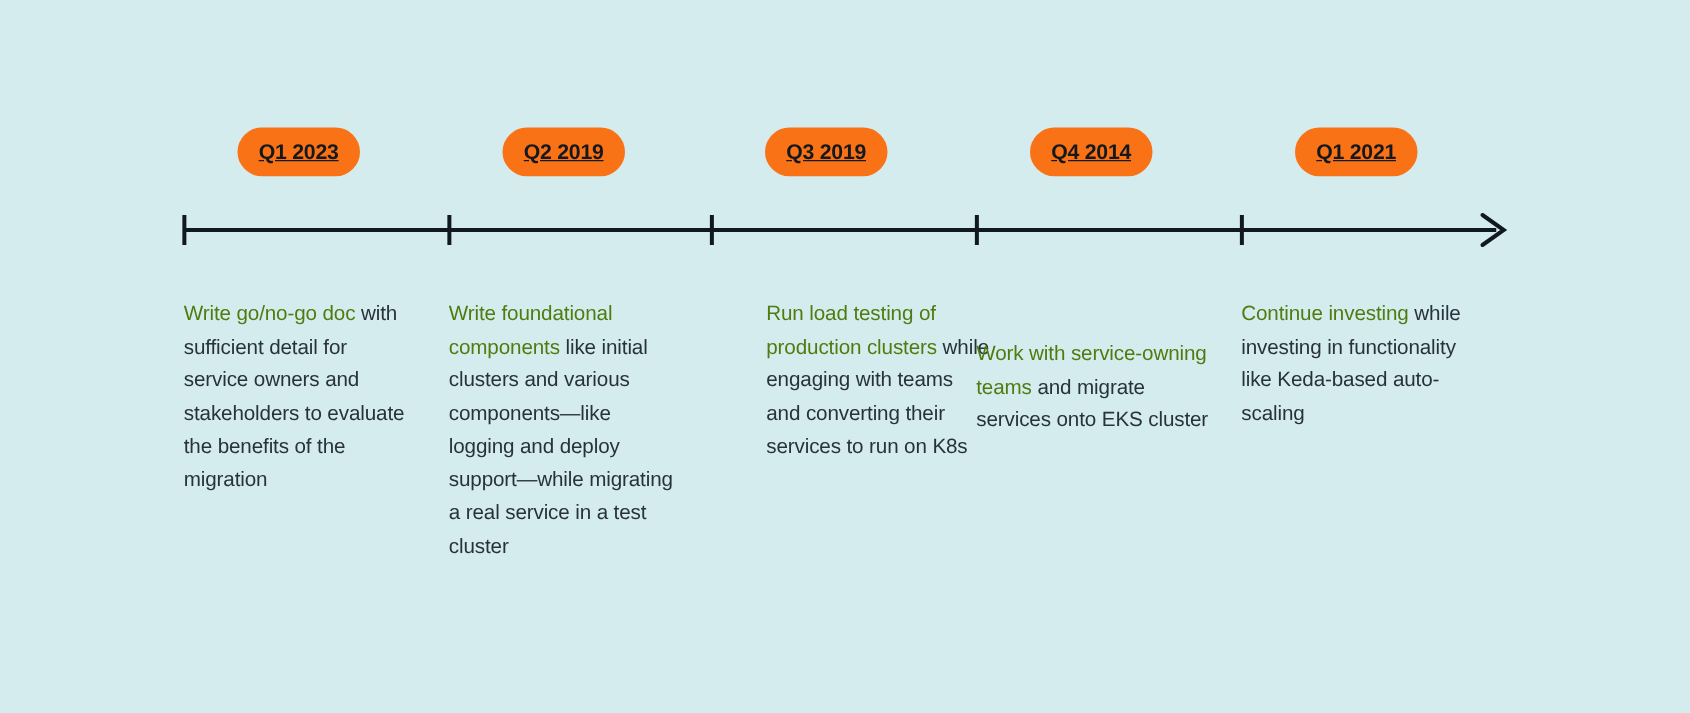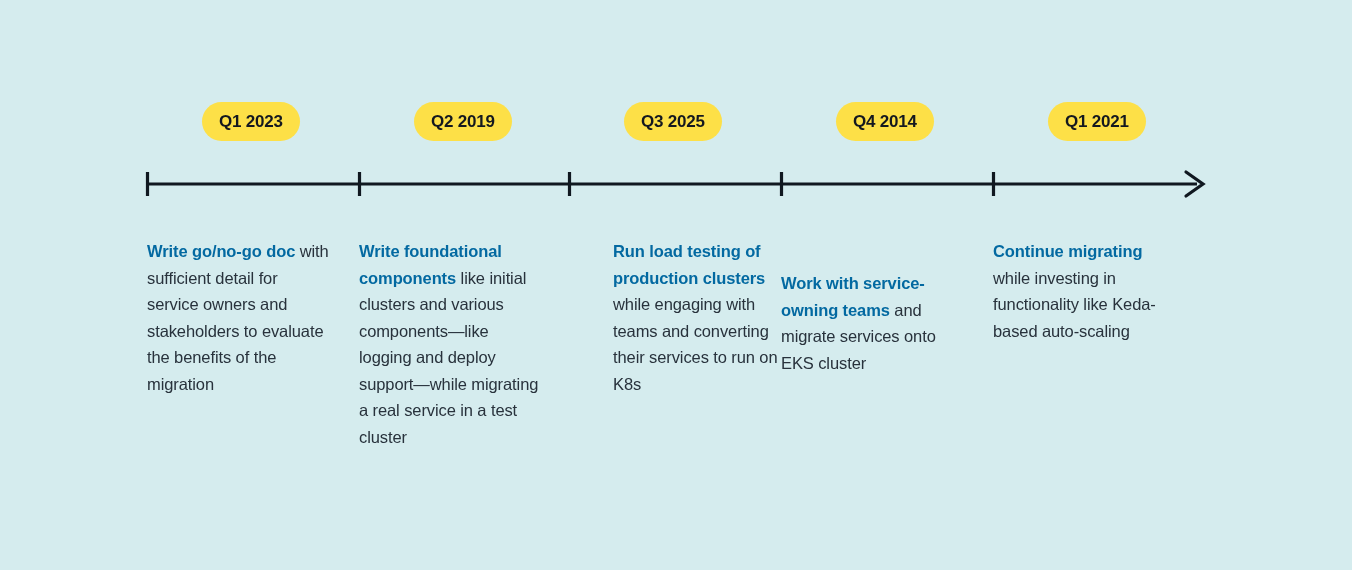--- a/index.html
+++ b/index.html
@@ -34,51 +34,52 @@
   
   .milestone-col {
     position: absolute;
     top: 0;
     width: 200px;
   }
 
   .quarter-pill {
     position: absolute;
     top: 102px;
-    left: 55px;
+    left: 43px;
     display: inline-flex;
     align-items: center;
     justify-content: center;
     height: 39px;
     padding: 0 17px;
     border-radius: 20px;
-    background: #fde047;
+    background: #f97316;
     color: #14181f;
     font-size: 17px;
     font-weight: 700;
     letter-spacing: -0.2px;
     white-space: nowrap;
     box-sizing: border-box;
+    text-decoration: underline;
   }
 
   
   .milestone-desc {
     position: absolute;
     top: 238px;
     left: 0;
     width: 185px;
     font-size: 16.5px;
     line-height: 26.5px;
     color: #28323c;
     letter-spacing: -0.1px;
   }
 
   .milestone-desc .lead {
-    font-weight: 700;
-    color: #0369a1;
+    font-weight: 400;
+    color: #4d7c0f;
   }
 
   
   #col-0 { left: 147px; }
   #col-1 { left: 359px; }
   #col-2 { left: 569px; }
   #col-3 { left: 781px; }
   #col-4 { left: 993px; }
 
   #col-2 .milestone-desc { width: 180px; margin-left: 44px; }
@@ -107,27 +108,27 @@
     <div class="quarter-pill">Q1 2023</div>
     <div class="milestone-desc"><span class="lead">Write go/no-go doc</span><span> with sufficient detail for service owners and stakeholders to evaluate the benefits of the migration</span></div>
   </div>
 
   <div class="milestone-col" id="col-1">
     <div class="quarter-pill">Q2 2019</div>
     <div class="milestone-desc"><span class="lead">Write foundational components</span><span> like initial clusters and various components—like logging and deploy support—while migrating a real service in a test cluster</span></div>
   </div>
 
   <div class="milestone-col" id="col-2">
-    <div class="quarter-pill">Q3 2025</div>
+    <div class="quarter-pill">Q3 2019</div>
     <div class="milestone-desc"><span class="lead">Run load testing of production clusters</span><span> while engaging with teams and converting their services to run on K8s</span></div>
   </div>
 
   <div class="milestone-col" id="col-3">
     <div class="quarter-pill">Q4 2014</div>
     <div class="milestone-desc"><span class="lead">Work with service-owning teams</span><span> and migrate services onto EKS cluster</span></div>
   </div>
 
   <div class="milestone-col" id="col-4">
     <div class="quarter-pill">Q1 2021</div>
-    <div class="milestone-desc"><span class="lead">Continue migrating</span><span> while investing in functionality like Keda-based auto-scaling</span></div>
+    <div class="milestone-desc"><span class="lead">Continue investing</span><span> while investing in functionality like Keda-based auto-scaling</span></div>
   </div>
 
 </div>
 
 </body></html>

